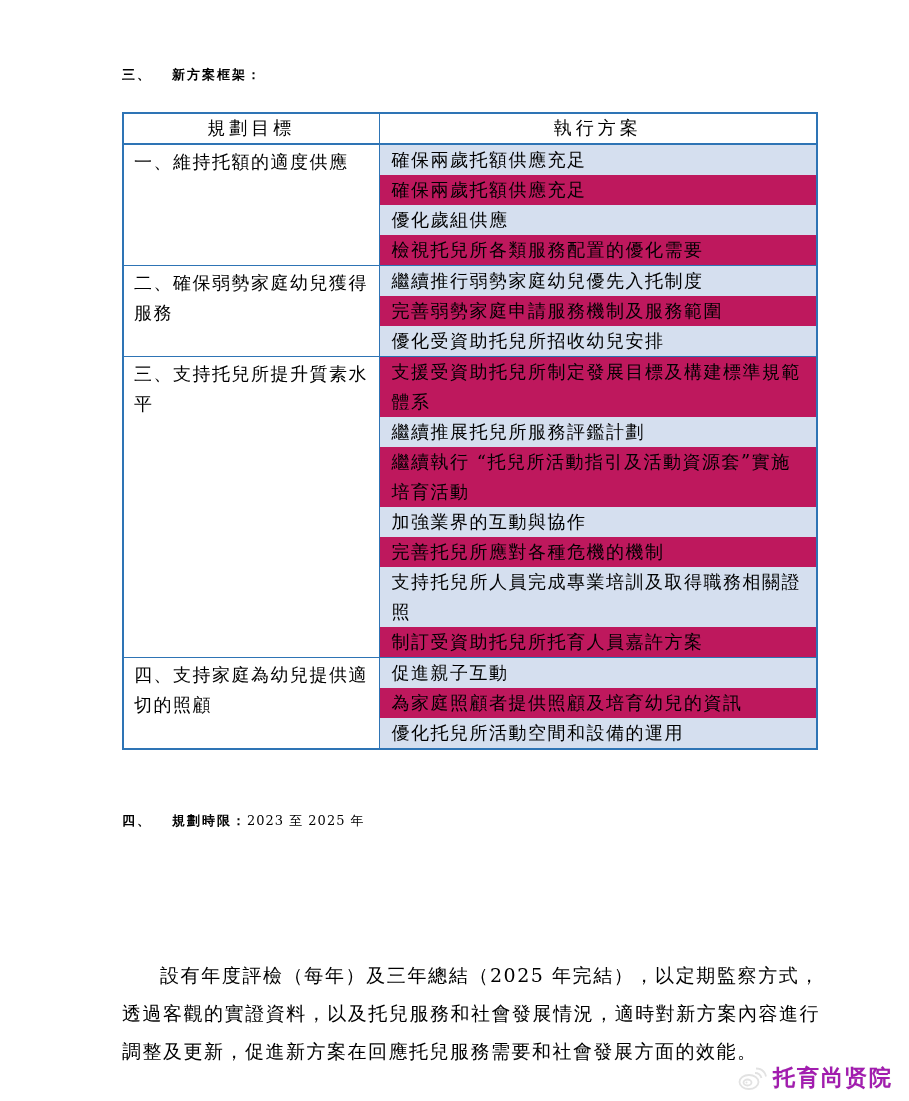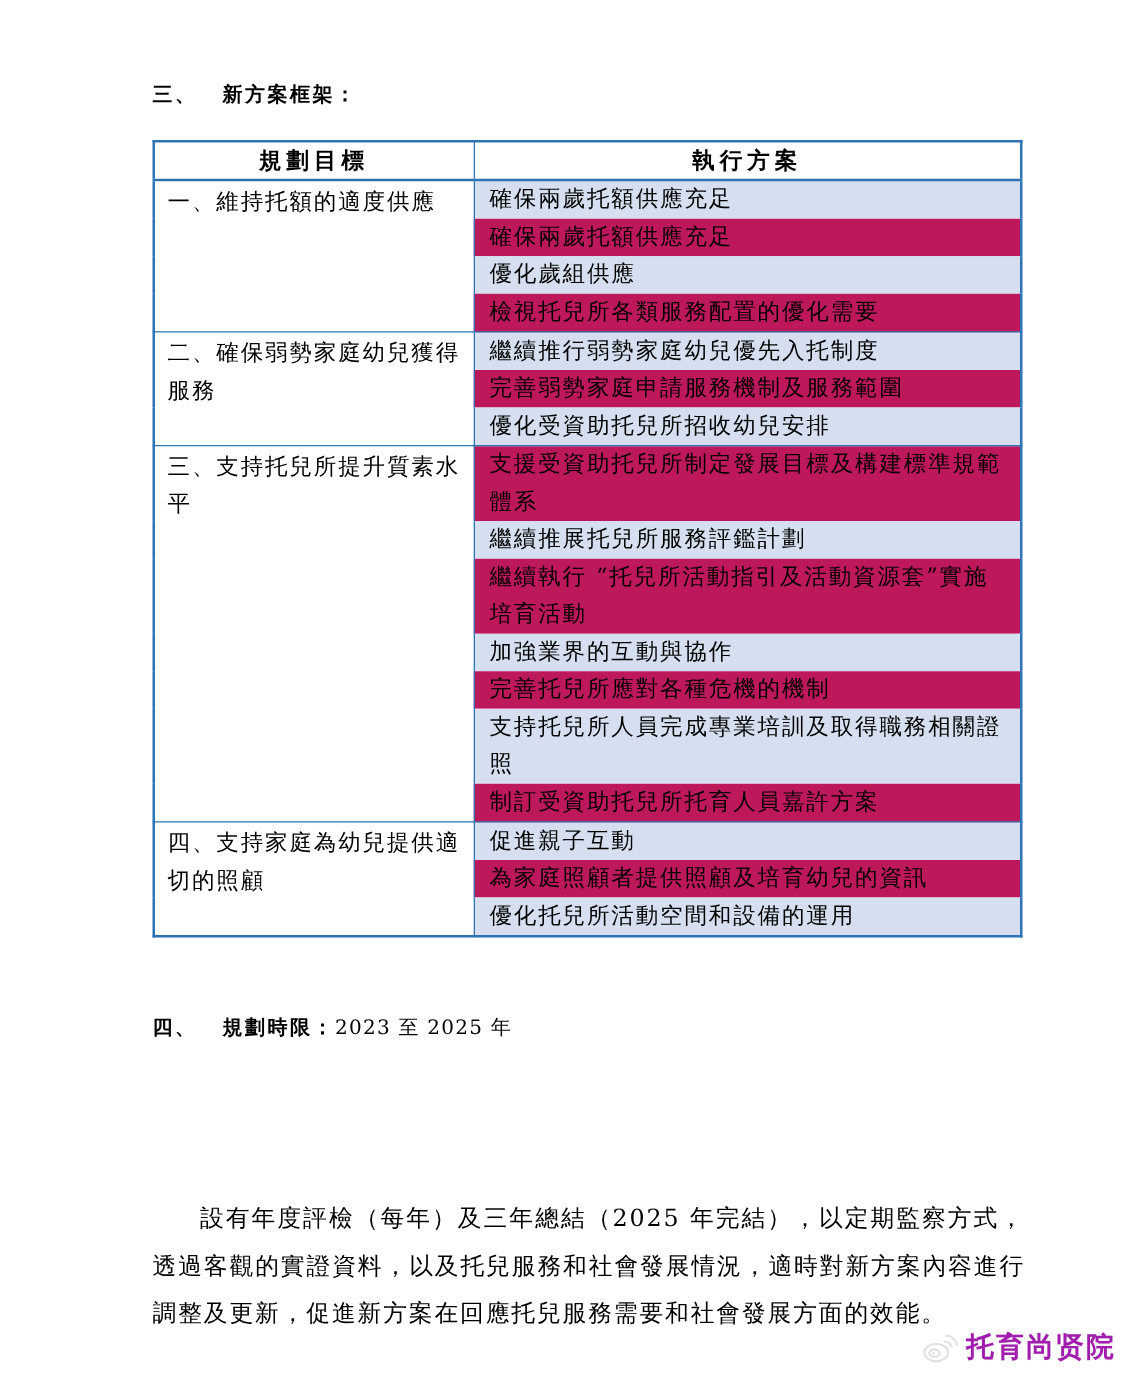--- a/index.html
+++ b/index.html
@@ -10,21 +10,21 @@
   .page{
     position:relative;
     width:909px;height:1101px;
     background:#ffffff;
     font-family:"DejaVu Serif","Liberation Serif",serif;
     color:#000;
     overflow:hidden;
   }
   .heading{
     position:absolute;left:122px;
-    font-size:16px;font-weight:bold;
+    font-size:13px;font-weight:bold;
     letter-spacing:2px;
     white-space:nowrap;
   }
   .heading .num{display:inline-block;margin-right:20px;}
   .heading .value{font-weight:normal;letter-spacing:1px;}
   #sec3{top:66px;}
   #sec4{top:812px;}
   #sec5{top:920px;}
 
   table.plan-table{
@@ -33,21 +33,21 @@
     border-collapse:collapse;
     table-layout:fixed;
     border:2px solid var(--border-blue);
     font-size:18px;
   }
   table.plan-table col.c1{width:256px;}
   table.plan-table col.c2{width:438px;}
   table.plan-table th{
     border:1px solid var(--border-blue);
     border-bottom:2px solid var(--border-blue);
-    font-weight:bold;
+    font-weight:normal;
     text-align:center;
     padding:2px 0 3px 0;
     letter-spacing:4px;
     background:#fff;
   }
   td.goal{
     border:1px solid var(--border-blue);
     vertical-align:top;
     padding:2px 6px 2px 10px;
     line-height:30px;

